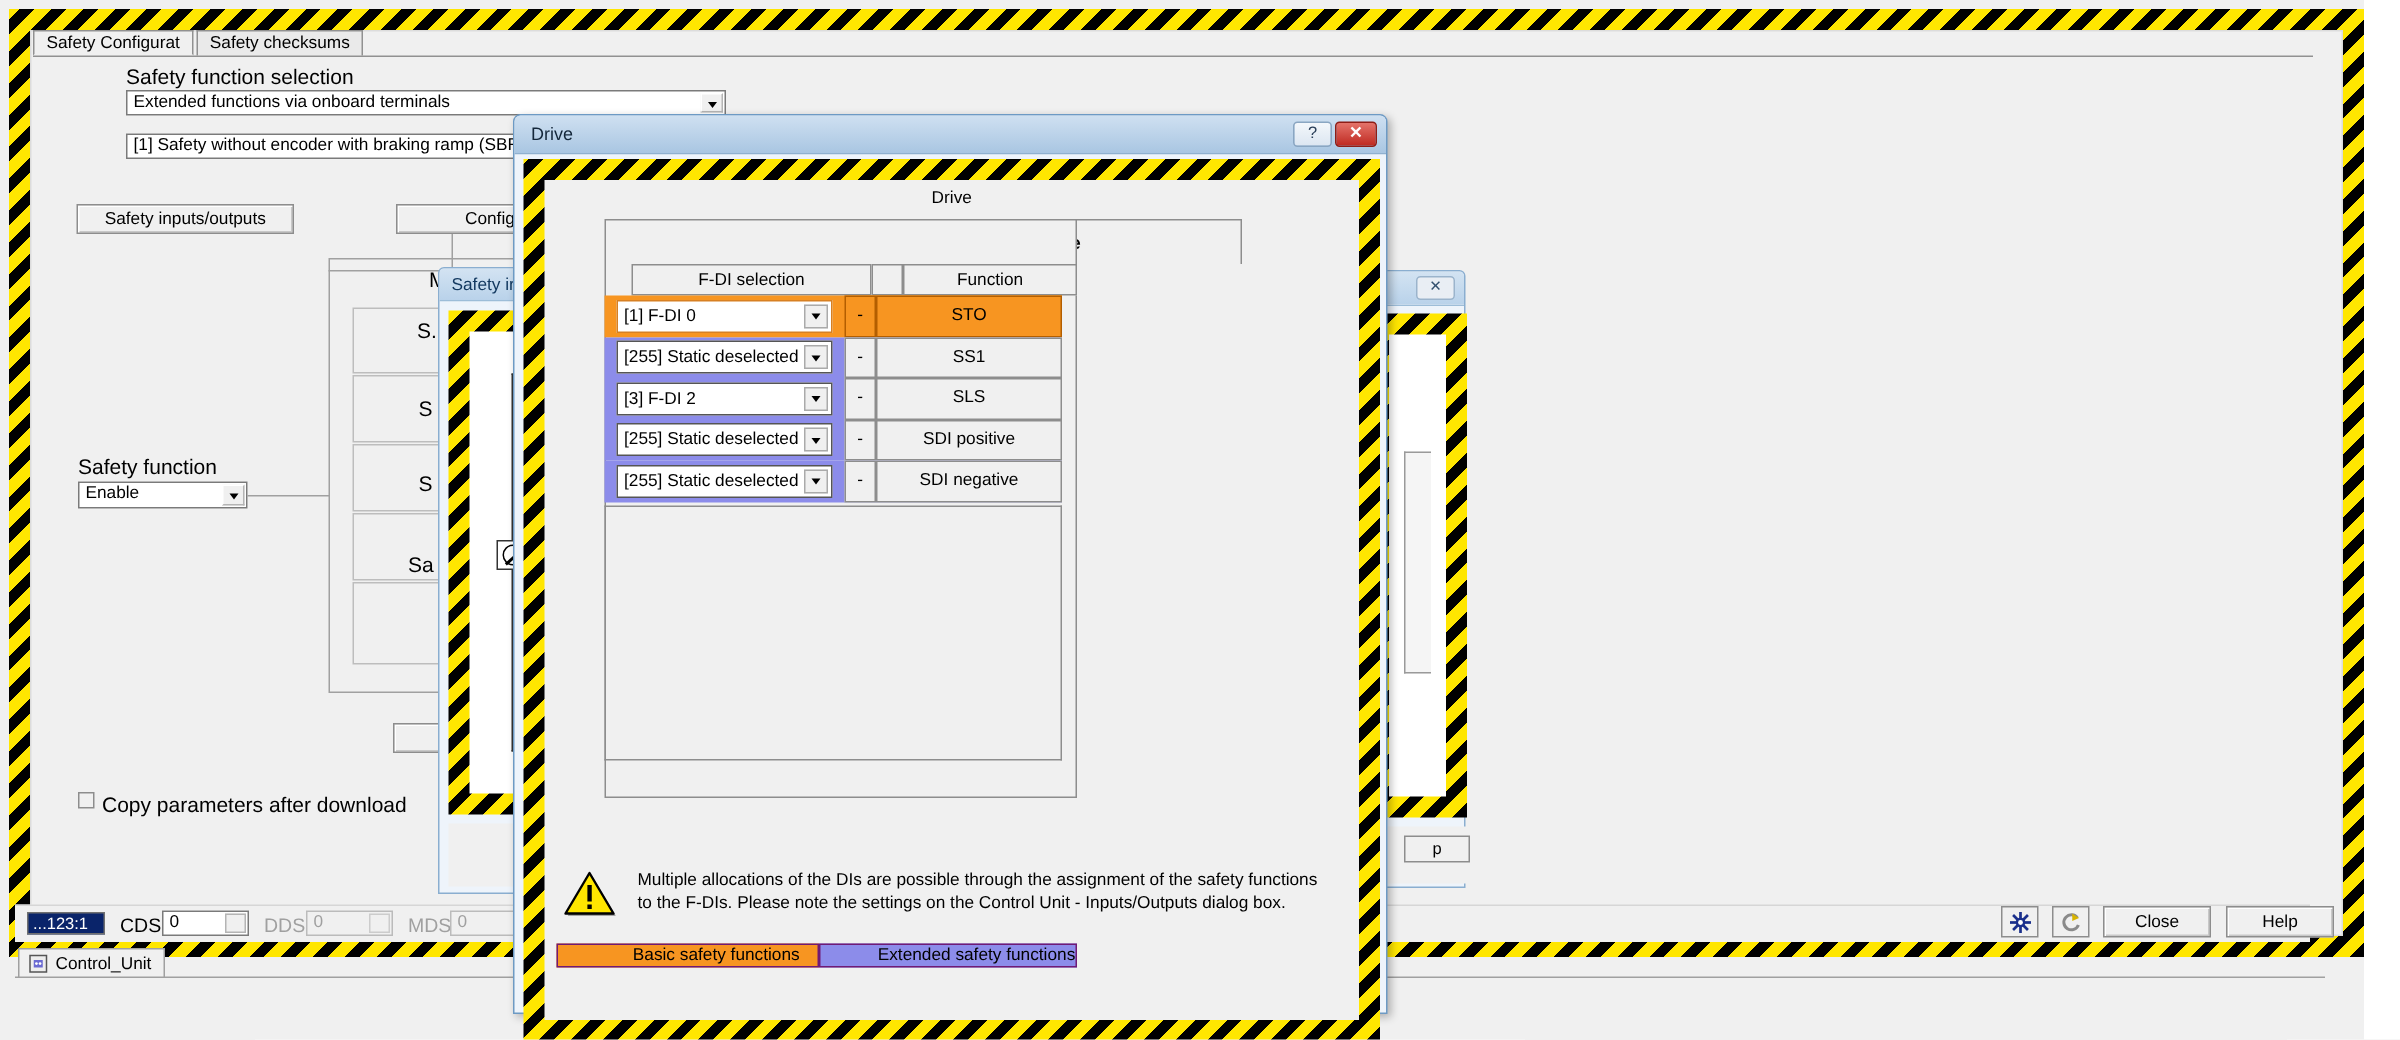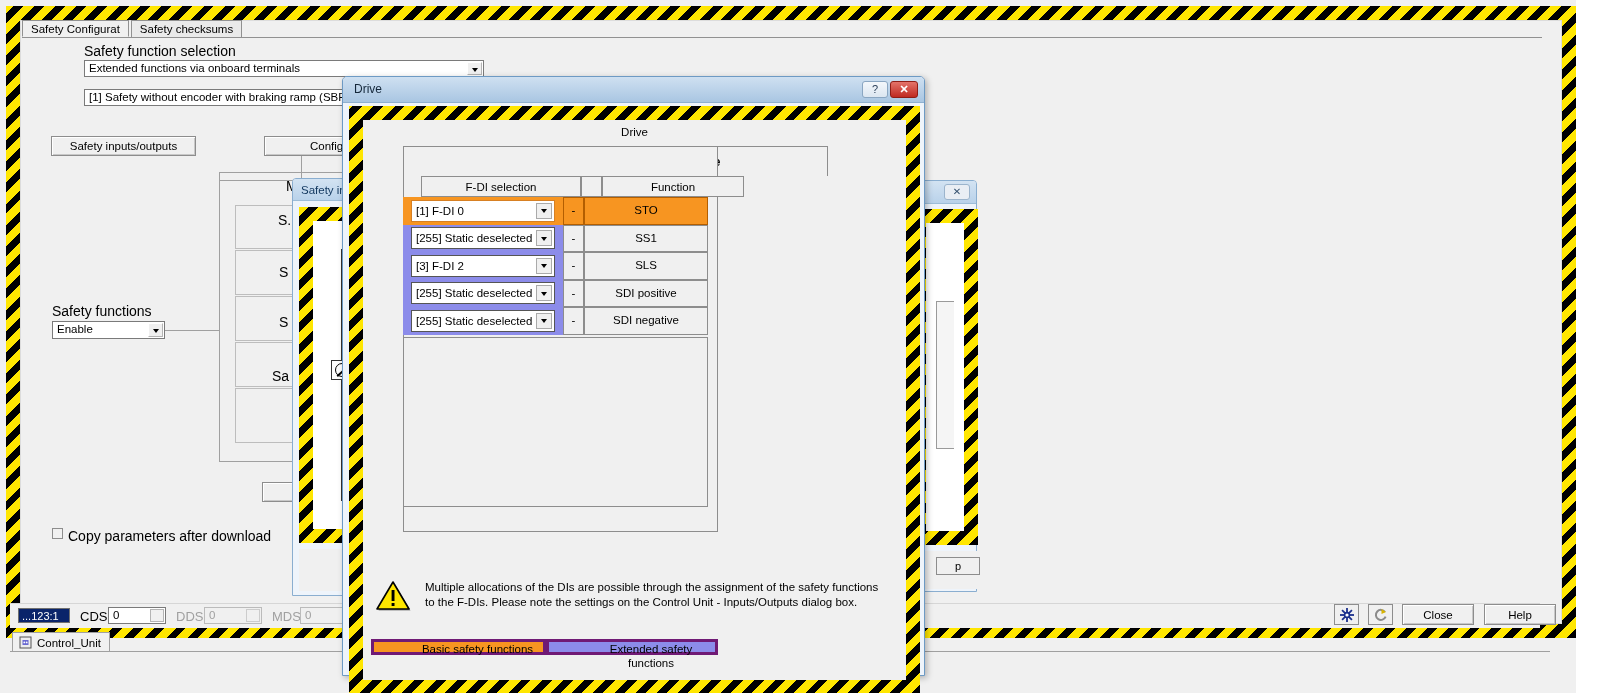--- a/index.html
+++ b/index.html
@@ -187,21 +187,21 @@
 
   #drive-heading{position:absolute;left:0;top:6px;width:543px;text-align:center;font-size:11.5px;}
 
   #ci-outer{position:absolute;left:40px;top:26px;width:315px;height:386px;border:1px solid #8d8d8d;box-sizing:border-box;background:#f0f0f0;}
   #ci-title{position:absolute;left:154px;top:26px;width:311px;height:30px;border:1px solid #8d8d8d;border-bottom:none;box-sizing:border-box;text-align:center;font-size:12px;font-weight:bold;line-height:30px;background:#f0f0f0;}
 
   #tbl{position:absolute;left:0;top:0;width:305px;margin-left:18px;}
   .th{border:1px solid #8d8d8d;box-sizing:border-box;background:#f0f0f0;font-size:11.5px;text-align:center;line-height:20px;height:21px;position:absolute;top:0;}
   #th-fdi{left:0;width:160px;}
   #th-mid{left:160px;width:21px;}
-  #th-func{left:181px;width:142px;}
+  #th-func{left:181px;width:116px;}
 
   .row{position:absolute;height:27.5px;left:0;width:305px;}
   .rowband{position:absolute;left:0;top:0;width:305px;height:27.5px;}
   .band-basic{background:#f79521;}
   .band-ext{background:#8c8cea;}
   .cell-combo{
     position:absolute;left:8px;top:2.5px;width:144px;height:22px;
     background:#fff;border:1px solid #555;box-sizing:border-box;
     font-size:11.5px;line-height:20px;
   }
@@ -210,21 +210,21 @@
   .cell-combo .cb::after{content:"";position:absolute;left:50%;top:50%;margin-left:-3px;margin-top:-1.5px;border-left:3.5px solid transparent;border-right:3.5px solid transparent;border-top:4px solid #000;}
   .cell-dash{position:absolute;left:160px;top:0;width:21px;height:27.5px;border:1px solid #8d8d8d;box-sizing:border-box;text-align:center;line-height:25px;font-size:11.5px;background:#f0f0f0;}
   .cell-func{position:absolute;left:181px;top:0;width:124px;height:27.5px;border:1px solid #8d8d8d;box-sizing:border-box;text-align:center;line-height:25px;font-size:11.5px;background:#f0f0f0;}
   .row.sto .cell-dash,.row.sto .cell-func{background:#f79521;border-color:#b35e00;}
   .row.sto .cell-combo{border-color:#d78023;}
 
   #warn-icon{position:absolute;left:12px;top:459px;width:36px;height:32px;}
   #warn-text{position:absolute;left:62px;top:460px;width:460px;font-size:11.5px;line-height:14.5px;}
 
   #legend{position:absolute;left:8px;top:509px;width:347px;height:16px;}
-  .legend-seg{position:absolute;top:10px;height:16px;border:3px solid #701a75;box-sizing:border-box;font-size:11.5px;line-height:14px;text-align:center;padding-left:38px;}
+  .legend-seg{position:absolute;top:0;height:16px;border:1px solid #701a75;box-sizing:border-box;font-size:11.5px;line-height:14px;text-align:center;padding-left:38px;}
   #legend-basic{left:0;width:175px;background:#f79521;}
   #legend-ext{left:175px;width:172px;background:#8c8cea;}
 
   .iconbtn{position:absolute;top:604px;width:25px;height:21px;background:#f0f0f0;border:1px solid #8d8d8d;box-sizing:border-box;display:flex;align-items:center;justify-content:center;font-size:12px;}
 </style>
 </head>
 <body>
 
 <div id="main-window">
 
@@ -262,21 +262,21 @@
   <div class="listitem" style="left:235px;top:250px;width:150px;height:45px;"></div>
   <div class="lbl" style="left:279px;top:264px;">S</div>
   <div class="listitem" style="left:235px;top:296px;width:150px;height:45px;"></div>
   <div class="lbl" style="left:279px;top:314px;">S</div>
   <div class="listitem" style="left:235px;top:342px;width:150px;height:45px;"></div>
   <div class="lbl" style="left:272px;top:368px;">Sa</div>
   <div class="listitem" style="left:235px;top:388px;width:150px;height:55px;"></div>
 
   <div class="btn" style="left:262px;top:482px;width:140px;height:20px;overflow:hidden;">A</div>
 
-  <div class="lbl" style="left:52px;top:303px;">Safety functions</div>
+  <div class="lbl" style="left:52px;top:303px;">Safety function</div>
   <div class="combo" style="left:52px;top:321px;width:113px;height:18px;">
     <span class="txt">Enable</span>
     <span class="arrowbtn"></span>
   </div>
   <div class="hline" style="left:165px;top:330px;width:55px;"></div>
 
   <div class="chk" style="left:52px;top:528px;"></div>
   <div class="lbl" style="left:68px;top:528px;text-align:center;">Copy parameters after download</div>
 
   <div id="main-bottom-gap"></div>

